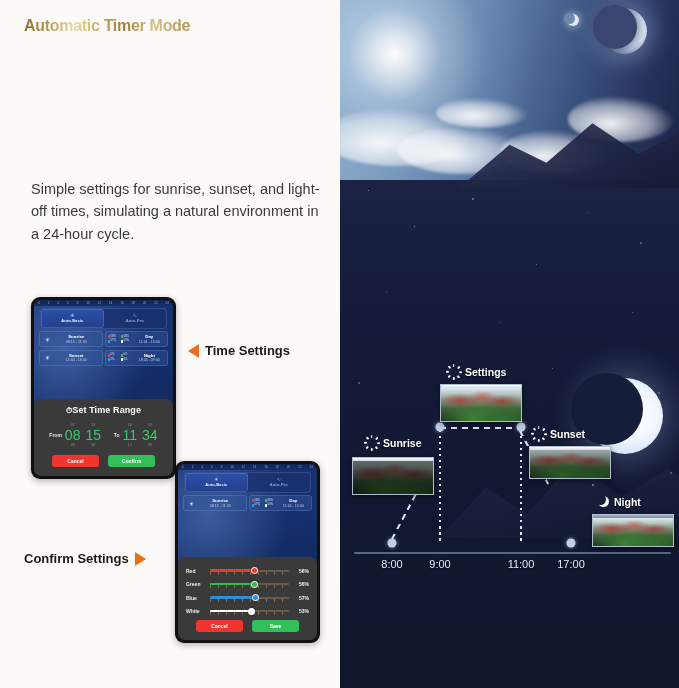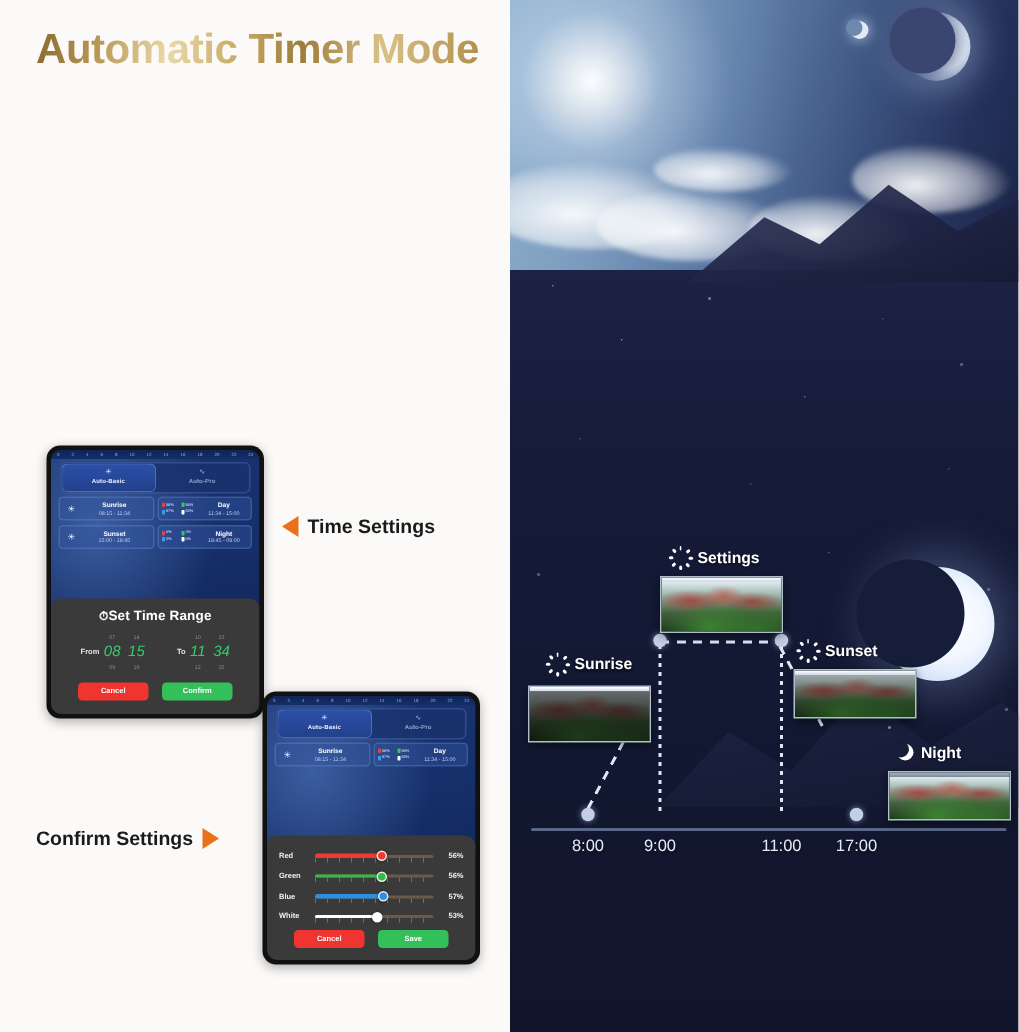--- a/index.html
+++ b/index.html
@@ -18,21 +18,21 @@
   .left-panel {
     position: relative;
     width: 340px; height: 688px;
     background: #fbfaf8;
     overflow: hidden;
   }
 
   .page-title {
     position: absolute;
     left: 24px; top: 17px;
-    font-size: 28px;
+    font-size: 16px;
     font-weight: bold;
     letter-spacing: -0.3px;
     background: linear-gradient(95deg,#8a6a33 0%,#b89654 14%,#e8d9a8 30%,#c7a963 46%,#9d7c3c 60%,#d9c189 78%,#b08f4a 100%);
     -webkit-background-clip: text;
     background-clip: text;
     color: transparent;
     -webkit-text-fill-color: transparent;
     white-space: nowrap;
   }
 
@@ -184,21 +184,21 @@
     display: flex;
     align-items: center;
     justify-content: space-around;
     padding: 1px 2px 2px 2px;
   }
   .tp-group { display: flex; align-items: center; gap: 3px; }
   .tp-label { font-size: 5px; font-weight: bold; color: #e6e6e6; }
   .tp-wheels { display: flex; gap: 5px; }
   .tp-wheel { text-align: center; }
   .tp-dim { font-size: 3.6px; color: #8d8d8d; line-height: 8px; }
-  .tp-sel { font-size: 10px; color: #2fd06a; font-weight: 500; line-height: 12px; font-style: italic; }
+  .tp-sel { font-size: 14px; color: #2fd06a; font-weight: 500; line-height: 12px; }
 
   
   .dlg-btns { display: flex; gap: 9px; justify-content: center; margin-top: 4px; }
   .dlg-btn {
     flex: 0 0 47px;
     text-align: center;
     padding: 3px 0;
     border-radius: 3px;
     font-size: 5px;
     font-weight: bold;
@@ -442,20 +442,21 @@
 </style>
 </head>
 <body>
 
 <div id="root">
 
   <div class="left-panel">
 
     <h1 class="page-title">Automatic Timer Mode</h1>
 
+    <p class="intro-text">Simple settings for sunrise, sunset, and light-off times, simulating a natural environment in a 24-hour cycle.</p>
 
     <div class="phone" id="phone1" style="left:31px; top:263px; width:145px; height:182px;margin-top:34px;">
       <div class="phone-screen">
 
         <div class="hour-ruler">
             <span>0</span>
             <span>2</span>
             <span>4</span>
             <span>6</span>
             <span>8</span>

